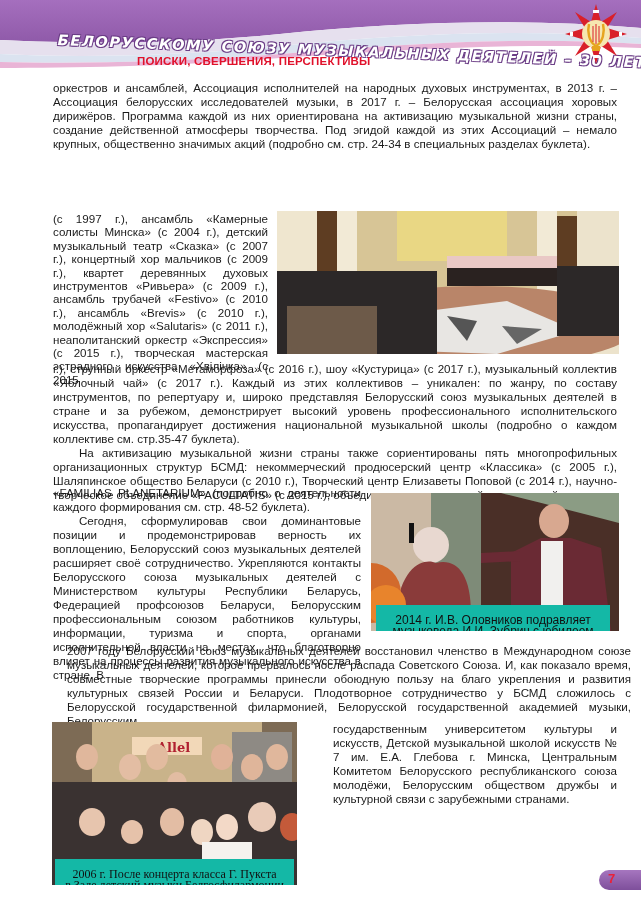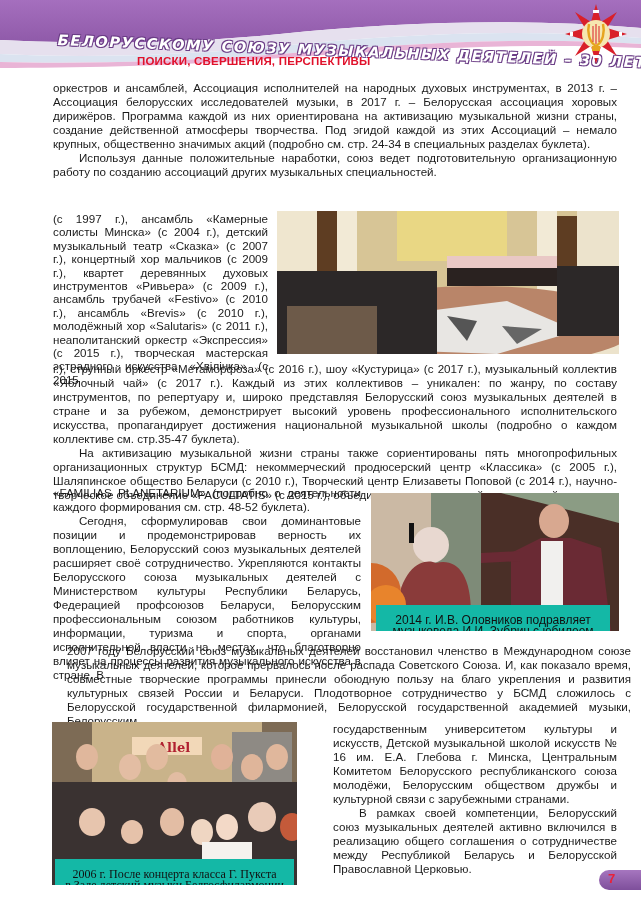--- a/index.html
+++ b/index.html
@@ -58,21 +58,20 @@
     <path d="M24,20 C22,28 24,38 31,42 C38,38 40,28 38,20" fill="none" stroke="#e6a51f" stroke-width="2.5"></path>
     <line x1="28" y1="22" x2="28" y2="38" stroke="#d9202a" stroke-width="1"></line>
     <line x1="31" y1="20" x2="31" y2="40" stroke="#d9202a" stroke-width="1"></line>
     <line x1="34" y1="22" x2="34" y2="38" stroke="#d9202a" stroke-width="1"></line>
     <rect x="27" y="42" width="8" height="5" fill="#e6a51f"></rect>
   </svg>
 </div>
 
 <div class="text" style="left:53px; top:81px; width:564px;">
   <p>оркестров и ансамблей, Ассоциация исполнителей на народных духовых инструментах, в 2013 г. – Ассоциация белорусских исследователей музыки, в 2017 г. – Белорусская ассоциация хоровых дирижёров. Программа каждой из них ориентирована на активизацию музыкальной жизни страны, создание действенной атмосферы творчества. Под эгидой каждой из этих Ассоциаций – немало крупных, общественно значимых акций (подробно см. стр. 24-34 в специальных разделах буклета).</p>
-  <p class="ind">Используя данные положительные наработки, союз ведет подготовительную организационную работу по созданию ассоциаций других музыкальных специальностей.</p>
 </div>
 
 <div class="text" style="left:53px; top:212px; width:215px; line-height:13.4px;">
   <p>(с 1997 г.), ансамбль «Камерные солисты Минска» (с 2004 г.), детский музыкальный театр «Сказка» (с 2007 г.), концертный хор мальчиков (с 2009 г.), квартет деревянных духовых инструментов «Ривьера» (с 2009 г.), ансамбль трубачей «Festivo» (с 2010 г.), ансамбль «Brevis» (с 2010 г.), молодёжный хор «Salutaris» (с 2011 г.), неаполитанский оркестр «Экспрессия» (с 2015 г.), творческая мастерская эстрадного искусства «Хвілінка» (с 2015</p>
 </div>
 
 <div class="photo" style="left:277px; top:211px; width:342px; height:143px;">
   <svg width="342" height="143" viewBox="0 0 342 143">
     <rect width="342" height="143" fill="#d7c596"></rect>
     <rect x="120" y="0" width="110" height="50" fill="#e9d784"></rect>
@@ -155,18 +154,17 @@
     <ellipse cx="240" cy="105" rx="12" ry="14" fill="#c45a3a"></ellipse>
     <rect x="150" y="120" width="50" height="43" fill="#f5f2ee"></rect>
   </svg>
   <div class="caption" style="left:3px; top:137px; width:239px;font-family:Liberation Serif, serif;">
     <div>2006 г. После концерта класса Г. Пукста</div>
     <div>в Зале детский музыки Белгосфилармонии</div>
   </div>
 </div>
 
 <div class="text" style="left:333px; top:722px; width:284px;">
-  <p>государственным университетом культуры и искусств, Детской музыкальной школой искусств № 16 им. Е.А. Глебова г. Минска, Центральным Комитетом Белорусского республиканского союза молодёжи, Белорусским обществом дружбы и культурной связи с зарубежными странами.</p>
-  <p class="ind">В рамках своей компетенции, Белорусский союз музыкальных деятелей активно включился в реализацию общего соглашения о сотрудничестве между Республикой Беларусь и Белорусской Православной Церковью.</p>
+  <p>государственным университетом культуры и искусств, Детской музыкальной школой искусств № 7 им. Е.А. Глебова г. Минска, Центральным Комитетом Белорусского республиканского союза молодёжи, Белорусским обществом дружбы и культурной связи с зарубежными странами.</p>
 </div>
 
 <div class="page-tab"></div>
 <div class="page-num">7</div>
 
 </body></html>

